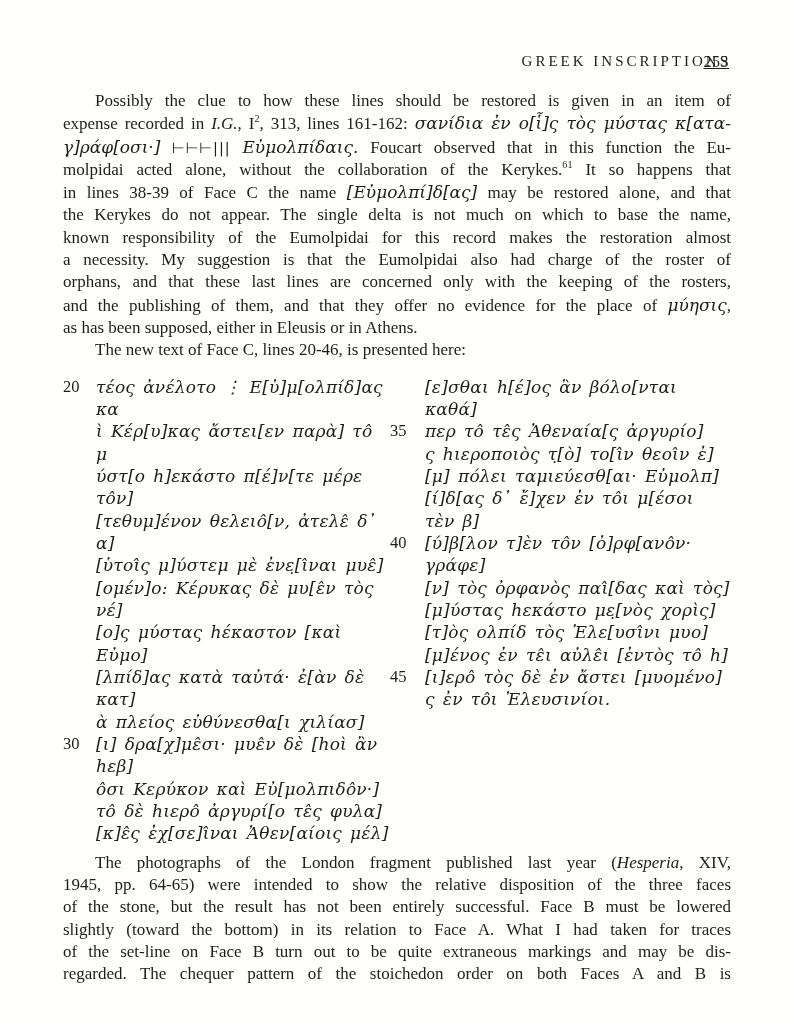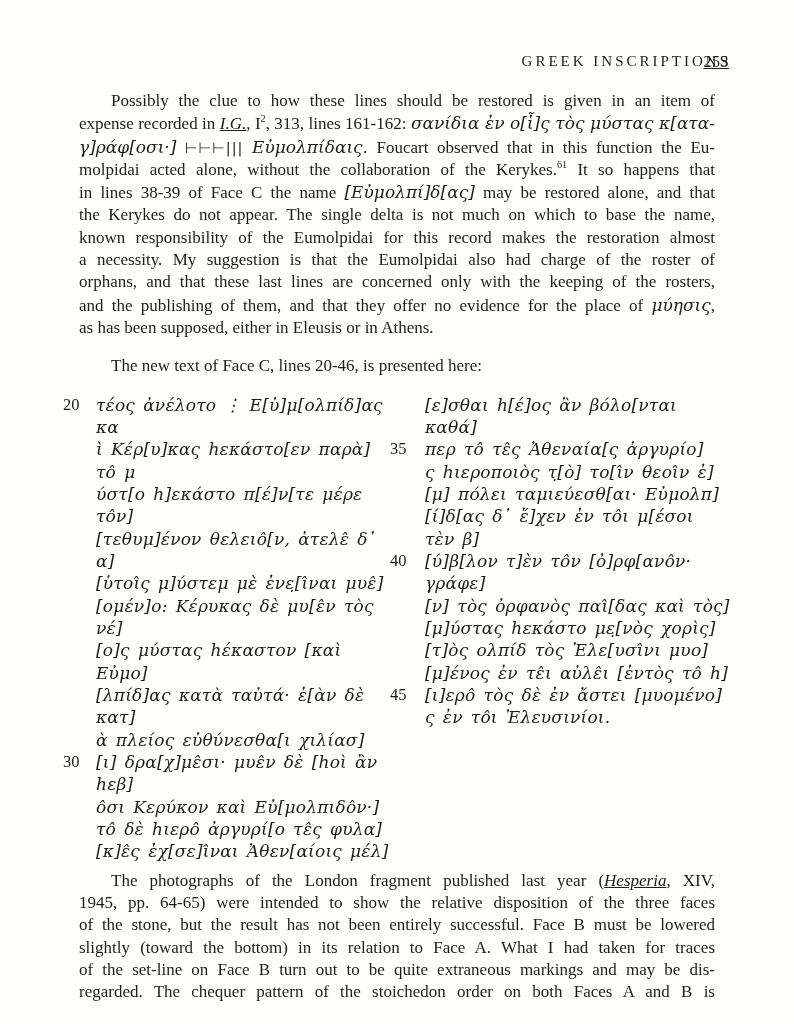--- a/index.html
+++ b/index.html
@@ -11,31 +11,31 @@
     color:#1d1c1a;
     font-family:"Liberation Serif","DejaVu Serif",serif;
     font-size:17px;
     overflow:hidden;
     box-sizing:border-box;
   }
   .content{padding:52px 63px 0 63px;}
   .running-head{position:relative;text-align:right;font-size:15px;letter-spacing:3px;line-height:19px;}
   .head-title{display:inline-block;}
   .page-num{position:absolute;right:2px;top:0;letter-spacing:0.5px;font-size:16px;text-decoration:underline;}
-  .para{margin:16px;}
+  .para{margin:0;}
   .para-p1{margin-top:19px;}
   .para-p3{margin-top:7px;}
   .tline{line-height:22.3px;white-space:normal;}
   .tline.j{text-align:justify;text-align-last:justify;}
   .indent .tline:first-child{text-indent:32px;}
-  i{font-style:italic;text-decoration:underline;}
+  i{font-style:italic;}
   sup{font-size:60%;vertical-align:super;line-height:0;}
   .gk{font-family:"DejaVu Serif",serif;font-style:italic;}
   .epig{font-family:"DejaVu Sans",sans-serif;font-size:14.5px;letter-spacing:1px;}
-  .greek-block{display:flex;margin-top:2px;}
+  .greek-block{display:flex;margin-top:14px;}
   .gcol-left{width:327px;flex:none;}
   .gcol-right{flex:1;}
   .gl{display:flex;line-height:22.35px;}
   .gnum{width:33px;flex:none;font-style:normal;font-size:16.5px;}
   .gcol-right .gnum{width:35px;}
   .gtxt{font-family:"DejaVu Serif",serif;font-style:italic;word-spacing:2.5px;letter-spacing:0.2px;}
 </style>
 </head>
 <body>
 
@@ -66,21 +66,21 @@
       </div>
 
     <div class="greek-block">
       <div class="gcol-left">
           <div class="gl">
             <span class="gnum">20</span>
             <span class="gtxt">τέος ἀνέλοτο ⋮ Ε[ὐ]μ[ολπίδ]ας κα</span>
           </div>
           <div class="gl">
             <span class="gnum"></span>
-            <span class="gtxt">ὶ Κέρ[υ]κας hεκάστο[εν παρὰ] το̂ μ</span>
+            <span class="gtxt">ὶ Κέρ[υ]κας ἄστει[εν παρὰ] το̂ μ</span>
           </div>
           <div class="gl">
             <span class="gnum"></span>
             <span class="gtxt">ύστ[ο h]εκάστο π[έ]ν[τε μέρε το̂ν]</span>
           </div>
           <div class="gl">
             <span class="gnum"></span>
             <span class="gtxt">[τεθυμ]ένον θελειο̂[ν, ἀτελε̂ δ᾽ α]</span>
           </div>
           <div class="gl">

